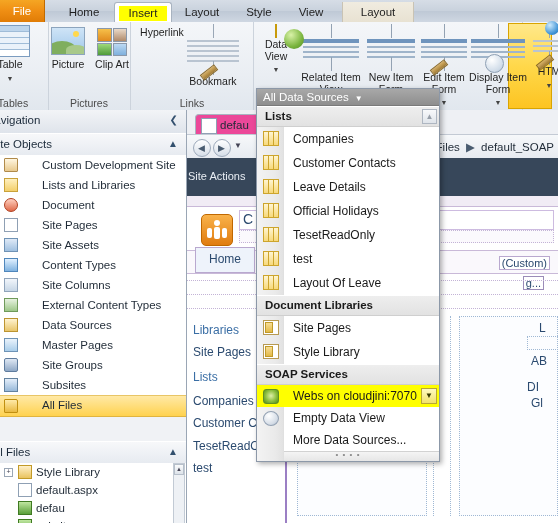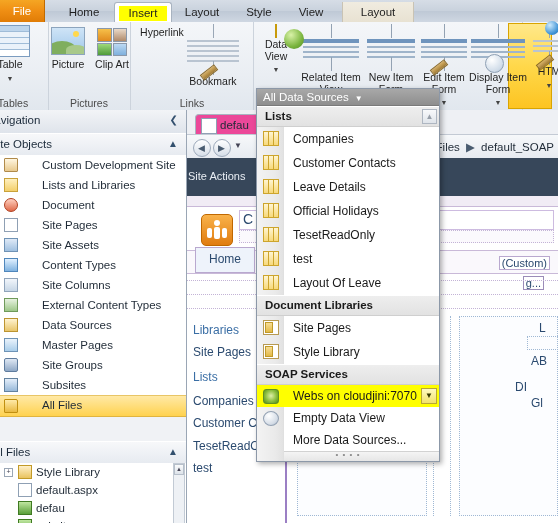--- a/index.html
+++ b/index.html
@@ -489,21 +489,21 @@
     <div class="sp-valbox" style="left:116px;top:180px">gic India</div>
     <div class="sp-val" style="left:116px;top:196px">imited</div>
     <div class="sp-val" style="left:116px;top:220px">sulting</div>
     <div class="sp-val" style="left:116px;top:236px">s (TCE)</div>
     <div class="sp-val" style="left:122px;top:255px">Dell</div>
     <div class="sp-val" style="left:122px;top:274px">Comp1</div>
 
     <div class="sp-val" style="left:352px;top:163px">L</div>
     <div class="sp-cell" style="left:340px;top:178px;width:31px;height:14px"></div>
     <div class="sp-val" style="left:344px;top:196px">AB</div>
-    <div class="sp-val" style="left:328px;top:222px">DI</div>
+    <div class="sp-val" style="left:340px;top:222px">DI</div>
     <div class="sp-val" style="left:344px;top:238px">Gl</div>
   </div>
 </div>
 
 <div id="dsmenu">
   <div id="ds-head">
     <span>All Data Sources</span>
     <span class="car">▼</span>
   </div>
 

